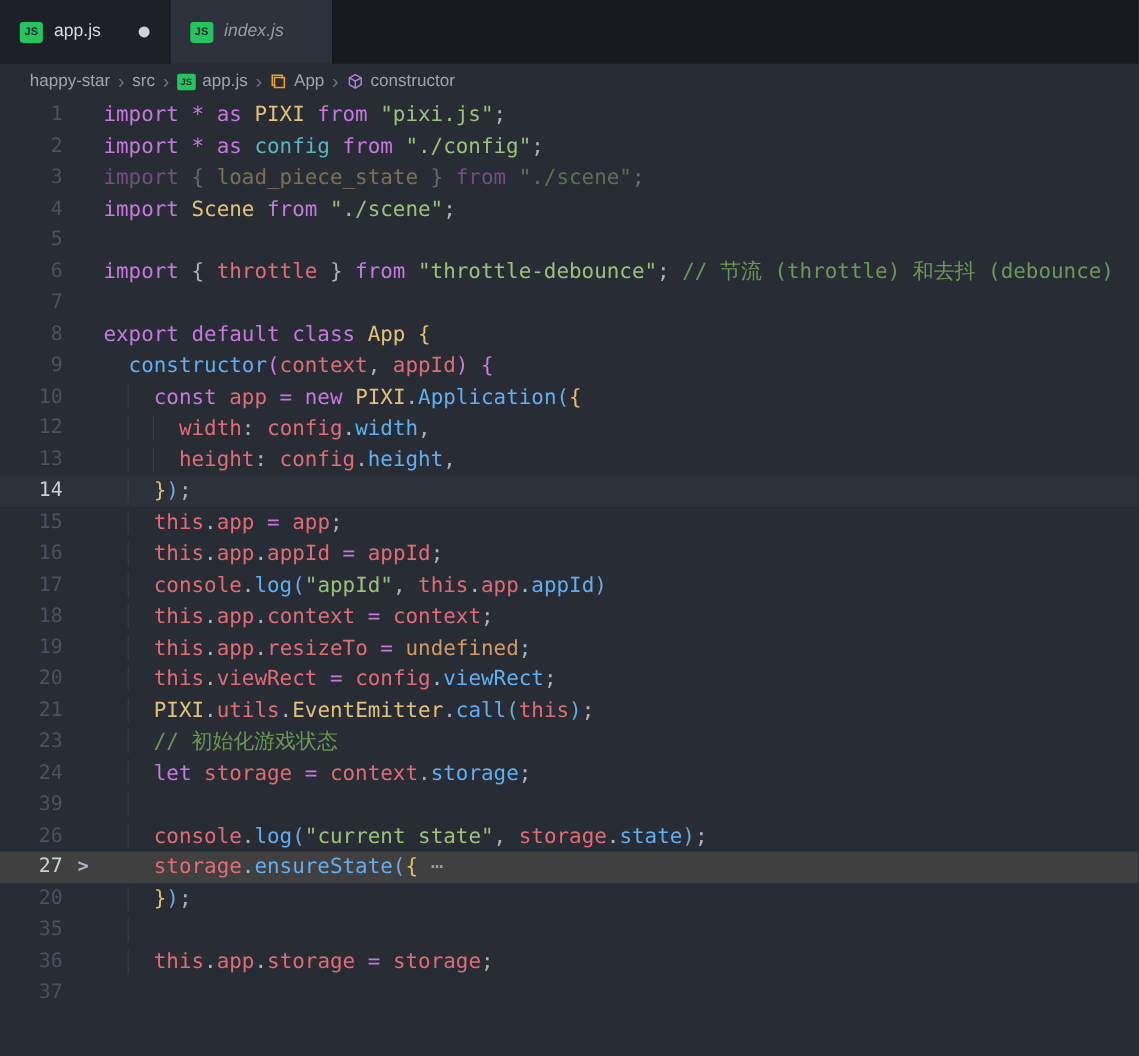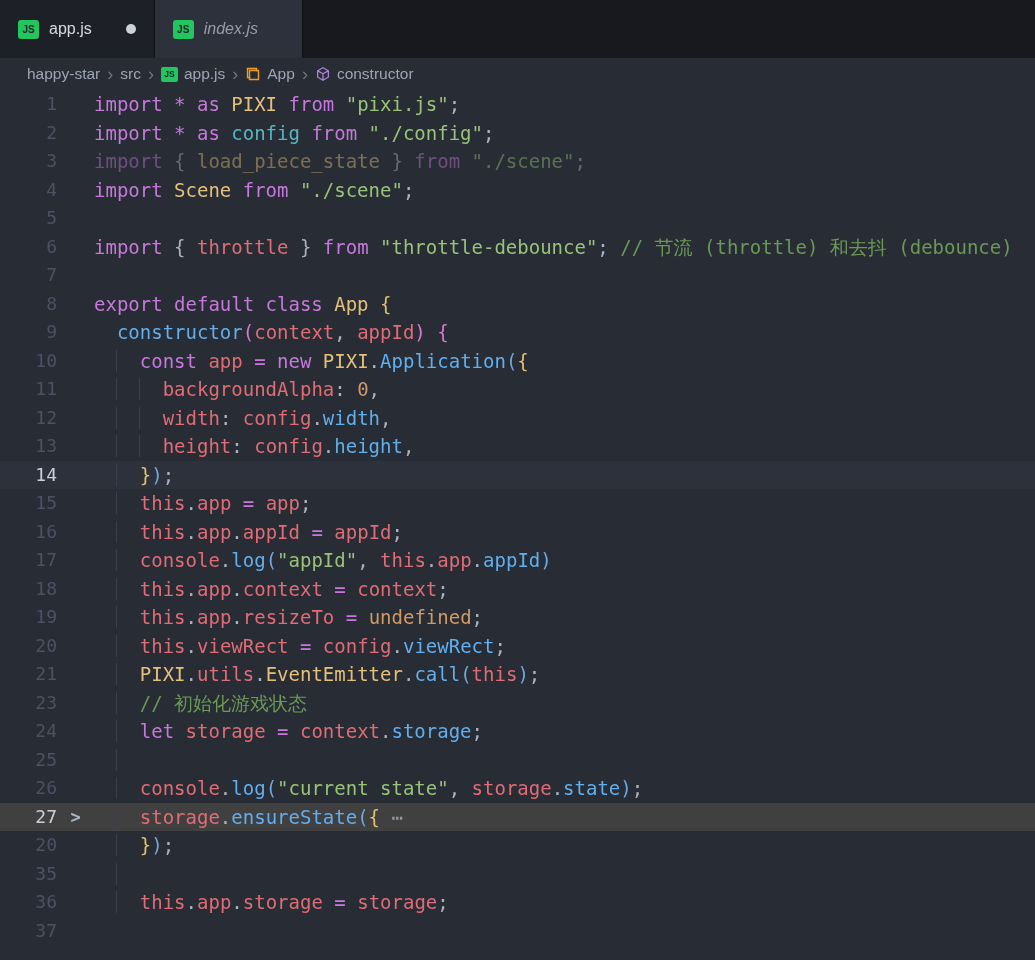--- a/index.html
+++ b/index.html
@@ -129,34 +129,33 @@
         <div class="line"><span class="ln">1</span><span class="foldcol"></span><span class="codetext"><span style="color: rgb(198, 120, 221);">import </span><span style="color: rgb(198, 120, 221);">* </span><span style="color: rgb(198, 120, 221);">as </span><span style="color: rgb(229, 192, 123);">PIXI </span><span style="color: rgb(198, 120, 221);">from </span><span style="color: rgb(152, 195, 121);">"pixi.js"</span><span style="color: rgb(171, 178, 191);">;</span></span></div>
         <div class="line"><span class="ln">2</span><span class="foldcol"></span><span class="codetext"><span style="color: rgb(198, 120, 221);">import </span><span style="color: rgb(198, 120, 221);">* </span><span style="color: rgb(198, 120, 221);">as </span><span style="color: rgb(86, 182, 194);">config </span><span style="color: rgb(198, 120, 221);">from </span><span style="color: rgb(152, 195, 121);">"./config"</span><span style="color: rgb(171, 178, 191);">;</span></span></div>
         <div class="line dim"><span class="ln">3</span><span class="foldcol"></span><span class="codetext"><span style="color: rgb(198, 120, 221);">import </span><span style="color: rgb(171, 178, 191);">{ </span><span style="color: rgb(229, 192, 123);">load_piece_state</span><span style="color: rgb(171, 178, 191);"> } </span><span style="color: rgb(198, 120, 221);">from </span><span style="color: rgb(152, 195, 121);">"./scene"</span><span style="color: rgb(171, 178, 191);">;</span></span></div>
         <div class="line"><span class="ln">4</span><span class="foldcol"></span><span class="codetext"><span style="color: rgb(198, 120, 221);">import </span><span style="color: rgb(229, 192, 123);">Scene </span><span style="color: rgb(198, 120, 221);">from </span><span style="color: rgb(152, 195, 121);">"./scene"</span><span style="color: rgb(171, 178, 191);">;</span></span></div>
         <div class="line"><span class="ln">5</span><span class="foldcol"></span><span class="codetext"></span></div>
         <div class="line"><span class="ln">6</span><span class="foldcol"></span><span class="codetext"><span style="color: rgb(198, 120, 221);">import </span><span style="color: rgb(171, 178, 191);">{ </span><span style="color: rgb(224, 108, 117);">throttle</span><span style="color: rgb(171, 178, 191);"> } </span><span style="color: rgb(198, 120, 221);">from </span><span style="color: rgb(152, 195, 121);">"throttle-debounce"</span><span style="color: rgb(171, 178, 191);">; </span><span style="color: rgb(106, 153, 85);">// 节流 (throttle) 和去抖 (debounce)</span></span></div>
         <div class="line"><span class="ln">7</span><span class="foldcol"></span><span class="codetext"></span></div>
         <div class="line"><span class="ln">8</span><span class="foldcol"></span><span class="codetext"><span style="color: rgb(198, 120, 221);">export </span><span style="color: rgb(198, 120, 221);">default </span><span style="color: rgb(198, 120, 221);">class </span><span style="color: rgb(229, 192, 123);">App </span><span style="color: rgb(227, 192, 108);">{</span></span></div>
         <div class="line"><span class="ln">9</span><span class="foldcol"></span><span class="codetext"><span>  </span><span style="color: rgb(97, 175, 239);">constructor</span><span style="color: rgb(214, 120, 212);">(</span><span style="color: rgb(224, 108, 117);">context</span><span style="color: rgb(171, 178, 191);">, </span><span style="color: rgb(224, 108, 117);">appId</span><span style="color: rgb(214, 120, 212);">)</span><span> </span><span style="color: rgb(214, 120, 212);">{</span></span></div>
         <div class="line"><span class="ln">10</span><span class="foldcol"></span><span class="codetext"><span class="ig">  </span><span>  </span><span style="color: rgb(198, 120, 221);">const </span><span style="color: rgb(224, 108, 117);">app </span><span style="color: rgb(198, 120, 221);">= </span><span style="color: rgb(198, 120, 221);">new </span><span style="color: rgb(229, 192, 123);">PIXI</span><span style="color: rgb(171, 178, 191);">.</span><span style="color: rgb(97, 175, 239);">Application</span><span style="color: rgb(111, 168, 220);">(</span><span style="color: rgb(227, 192, 108);">{</span></span></div>
-        <div class="line"><span class="ln">11</span><span class="foldcol"></span><span class="codetext"><span class="ig">  </span><span class="ig">  </span><span>  </span><span style="color: rgb(224, 108, 117);">backgroundAlpha</span><span style="color: rgb(171, 178, 191);">: </span><span style="color: rgb(209, 154, 102);">0</span><span style="color: rgb(171, 178, 191);">,</span></span></div>
         <div class="line"><span class="ln">12</span><span class="foldcol"></span><span class="codetext"><span class="ig">  </span><span class="ig">  </span><span>  </span><span style="color: rgb(224, 108, 117);">width</span><span style="color: rgb(171, 178, 191);">: </span><span style="color: rgb(224, 108, 117);">config</span><span style="color: rgb(171, 178, 191);">.</span><span style="color: rgb(97, 175, 239);">width</span><span style="color: rgb(171, 178, 191);">,</span></span></div>
         <div class="line"><span class="ln">13</span><span class="foldcol"></span><span class="codetext"><span class="ig">  </span><span class="ig">  </span><span>  </span><span style="color: rgb(224, 108, 117);">height</span><span style="color: rgb(171, 178, 191);">: </span><span style="color: rgb(224, 108, 117);">config</span><span style="color: rgb(171, 178, 191);">.</span><span style="color: rgb(97, 175, 239);">height</span><span style="color: rgb(171, 178, 191);">,</span></span></div>
         <div class="line current"><span class="ln">14</span><span class="foldcol"></span><span class="codetext"><span class="ig">  </span><span>  </span><span style="color: rgb(227, 192, 108);">}</span><span style="color: rgb(111, 168, 220);">)</span><span style="color: rgb(171, 178, 191);">;</span></span></div>
         <div class="line"><span class="ln">15</span><span class="foldcol"></span><span class="codetext"><span class="ig">  </span><span>  </span><span style="color: rgb(224, 108, 117);">this</span><span style="color: rgb(171, 178, 191);">.</span><span style="color: rgb(224, 108, 117);">app </span><span style="color: rgb(198, 120, 221);">= </span><span style="color: rgb(224, 108, 117);">app</span><span style="color: rgb(171, 178, 191);">;</span></span></div>
         <div class="line"><span class="ln">16</span><span class="foldcol"></span><span class="codetext"><span class="ig">  </span><span>  </span><span style="color: rgb(224, 108, 117);">this</span><span style="color: rgb(171, 178, 191);">.</span><span style="color: rgb(224, 108, 117);">app</span><span style="color: rgb(171, 178, 191);">.</span><span style="color: rgb(224, 108, 117);">appId </span><span style="color: rgb(198, 120, 221);">= </span><span style="color: rgb(224, 108, 117);">appId</span><span style="color: rgb(171, 178, 191);">;</span></span></div>
         <div class="line"><span class="ln">17</span><span class="foldcol"></span><span class="codetext"><span class="ig">  </span><span>  </span><span style="color: rgb(224, 108, 117);">console</span><span style="color: rgb(171, 178, 191);">.</span><span style="color: rgb(97, 175, 239);">log</span><span style="color: rgb(111, 168, 220);">(</span><span style="color: rgb(152, 195, 121);">"appId"</span><span style="color: rgb(171, 178, 191);">, </span><span style="color: rgb(224, 108, 117);">this</span><span style="color: rgb(171, 178, 191);">.</span><span style="color: rgb(224, 108, 117);">app</span><span style="color: rgb(171, 178, 191);">.</span><span style="color: rgb(97, 175, 239);">appId</span><span style="color: rgb(111, 168, 220);">)</span></span></div>
         <div class="line"><span class="ln">18</span><span class="foldcol"></span><span class="codetext"><span class="ig">  </span><span>  </span><span style="color: rgb(224, 108, 117);">this</span><span style="color: rgb(171, 178, 191);">.</span><span style="color: rgb(224, 108, 117);">app</span><span style="color: rgb(171, 178, 191);">.</span><span style="color: rgb(224, 108, 117);">context </span><span style="color: rgb(198, 120, 221);">= </span><span style="color: rgb(224, 108, 117);">context</span><span style="color: rgb(171, 178, 191);">;</span></span></div>
         <div class="line"><span class="ln">19</span><span class="foldcol"></span><span class="codetext"><span class="ig">  </span><span>  </span><span style="color: rgb(224, 108, 117);">this</span><span style="color: rgb(171, 178, 191);">.</span><span style="color: rgb(224, 108, 117);">app</span><span style="color: rgb(171, 178, 191);">.</span><span style="color: rgb(224, 108, 117);">resizeTo </span><span style="color: rgb(198, 120, 221);">= </span><span style="color: rgb(209, 154, 102);">undefined</span><span style="color: rgb(171, 178, 191);">;</span></span></div>
         <div class="line"><span class="ln">20</span><span class="foldcol"></span><span class="codetext"><span class="ig">  </span><span>  </span><span style="color: rgb(224, 108, 117);">this</span><span style="color: rgb(171, 178, 191);">.</span><span style="color: rgb(224, 108, 117);">viewRect </span><span style="color: rgb(198, 120, 221);">= </span><span style="color: rgb(224, 108, 117);">config</span><span style="color: rgb(171, 178, 191);">.</span><span style="color: rgb(97, 175, 239);">viewRect</span><span style="color: rgb(171, 178, 191);">;</span></span></div>
         <div class="line"><span class="ln">21</span><span class="foldcol"></span><span class="codetext"><span class="ig">  </span><span>  </span><span style="color: rgb(229, 192, 123);">PIXI</span><span style="color: rgb(171, 178, 191);">.</span><span style="color: rgb(224, 108, 117);">utils</span><span style="color: rgb(171, 178, 191);">.</span><span style="color: rgb(229, 192, 123);">EventEmitter</span><span style="color: rgb(171, 178, 191);">.</span><span style="color: rgb(97, 175, 239);">call</span><span style="color: rgb(111, 168, 220);">(</span><span style="color: rgb(224, 108, 117);">this</span><span style="color: rgb(111, 168, 220);">)</span><span style="color: rgb(171, 178, 191);">;</span></span></div>
         <div class="line"><span class="ln">23</span><span class="foldcol"></span><span class="codetext"><span class="ig">  </span><span>  </span><span style="color: rgb(106, 153, 85);">// 初始化游戏状态</span></span></div>
         <div class="line"><span class="ln">24</span><span class="foldcol"></span><span class="codetext"><span class="ig">  </span><span>  </span><span style="color: rgb(198, 120, 221);">let </span><span style="color: rgb(224, 108, 117);">storage </span><span style="color: rgb(198, 120, 221);">= </span><span style="color: rgb(224, 108, 117);">context</span><span style="color: rgb(171, 178, 191);">.</span><span style="color: rgb(97, 175, 239);">storage</span><span style="color: rgb(171, 178, 191);">;</span></span></div>
-        <div class="line"><span class="ln">25</span><span class="foldcol"></span><span class="codetext"><span class="ig">  </span><span>  </span></span></div>
+        <div class="line"><span class="ln">39</span><span class="foldcol"></span><span class="codetext"><span class="ig">  </span><span>  </span></span></div>
         <div class="line"><span class="ln">26</span><span class="foldcol"></span><span class="codetext"><span class="ig">  </span><span>  </span><span style="color: rgb(224, 108, 117);">console</span><span style="color: rgb(171, 178, 191);">.</span><span style="color: rgb(97, 175, 239);">log</span><span style="color: rgb(111, 168, 220);">(</span><span style="color: rgb(152, 195, 121);">"current state"</span><span style="color: rgb(171, 178, 191);">, </span><span style="color: rgb(224, 108, 117);">storage</span><span style="color: rgb(171, 178, 191);">.</span><span style="color: rgb(97, 175, 239);">state</span><span style="color: rgb(111, 168, 220);">)</span><span style="color: rgb(171, 178, 191);">;</span></span></div>
         <div class="line highlight"><span class="ln">27</span><span class="foldcol">&gt;</span><span class="codetext"><span class="ig">  </span><span>  </span><span style="color: rgb(224, 108, 117);">storage</span><span style="color: rgb(171, 178, 191);">.</span><span style="color: rgb(97, 175, 239);">ensureState</span><span style="color: rgb(111, 168, 220);">(</span><span style="color: rgb(227, 192, 108);">{</span><span> </span><span class="foldbadge" style="color: rgb(144, 153, 165);">⋯</span></span></div>
         <div class="line"><span class="ln">20</span><span class="foldcol"></span><span class="codetext"><span class="ig">  </span><span>  </span><span style="color: rgb(227, 192, 108);">}</span><span style="color: rgb(111, 168, 220);">)</span><span style="color: rgb(171, 178, 191);">;</span></span></div>
         <div class="line"><span class="ln">35</span><span class="foldcol"></span><span class="codetext"><span class="ig">  </span><span>  </span></span></div>
         <div class="line"><span class="ln">36</span><span class="foldcol"></span><span class="codetext"><span class="ig">  </span><span>  </span><span style="color: rgb(224, 108, 117);">this</span><span style="color: rgb(171, 178, 191);">.</span><span style="color: rgb(224, 108, 117);">app</span><span style="color: rgb(171, 178, 191);">.</span><span style="color: rgb(224, 108, 117);">storage </span><span style="color: rgb(198, 120, 221);">= </span><span style="color: rgb(224, 108, 117);">storage</span><span style="color: rgb(171, 178, 191);">;</span></span></div>
         <div class="line"><span class="ln">37</span><span class="foldcol"></span><span class="codetext"></span></div>
       </div>
   </div>
 
 </div>

